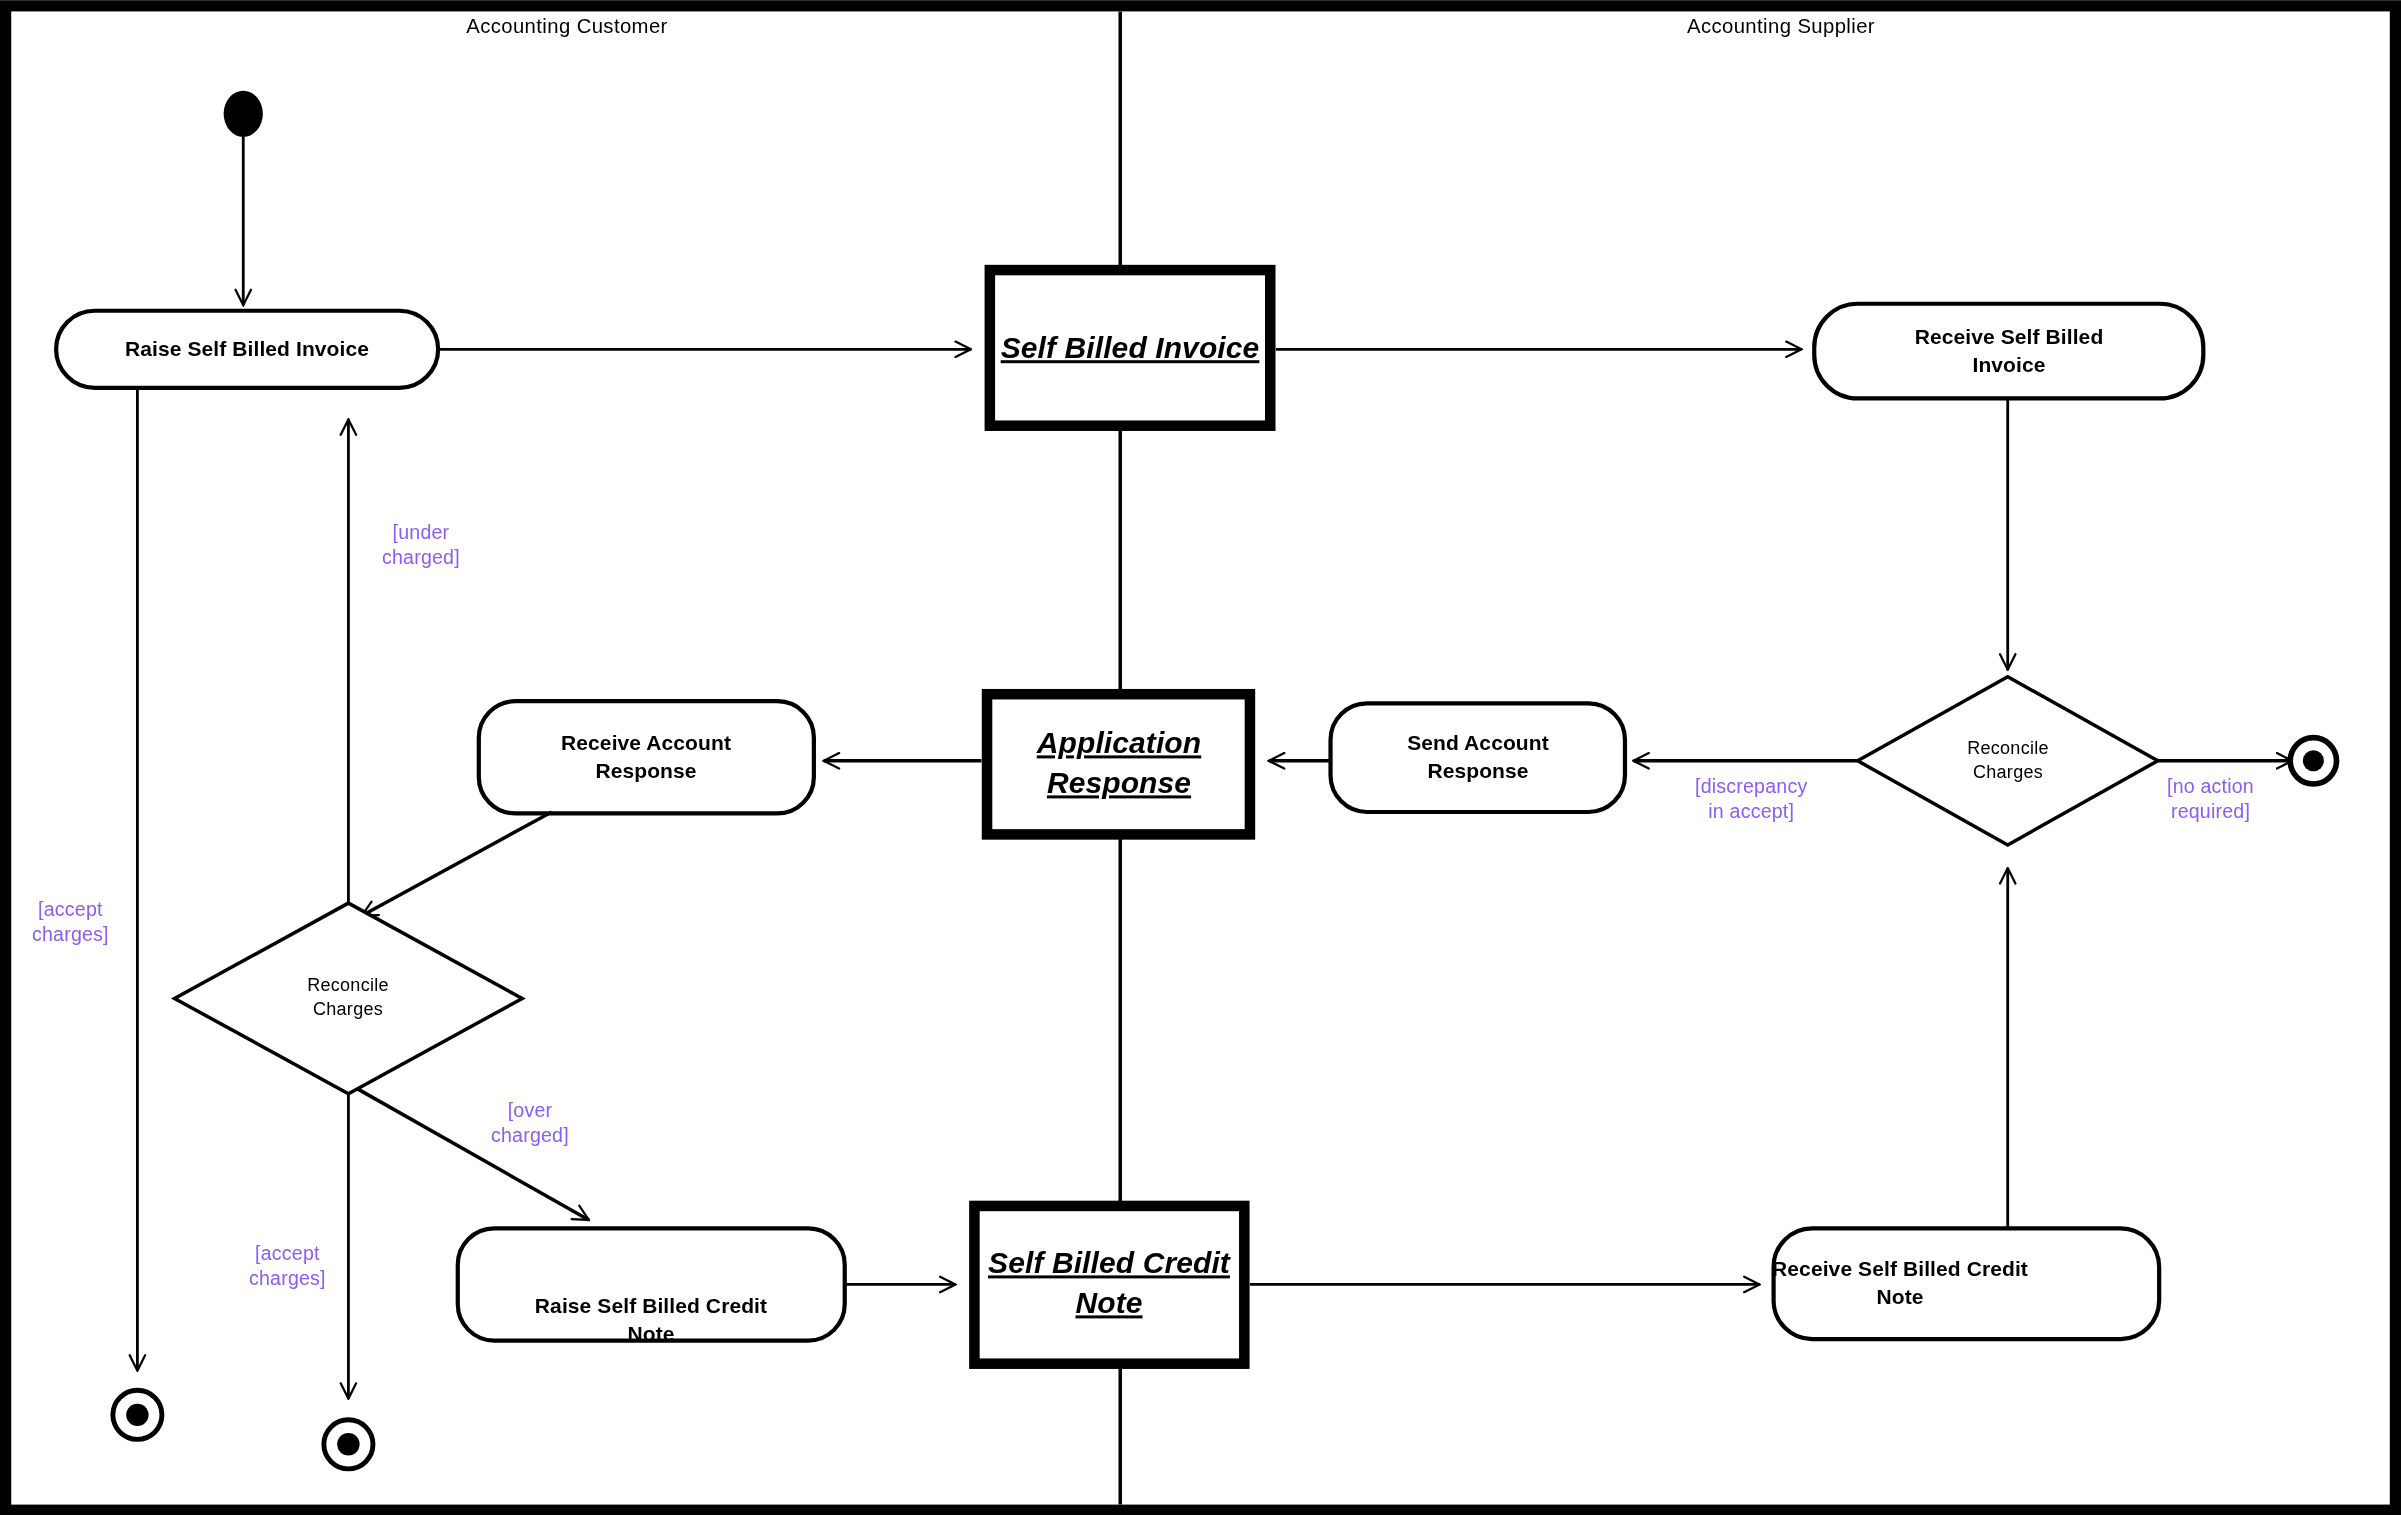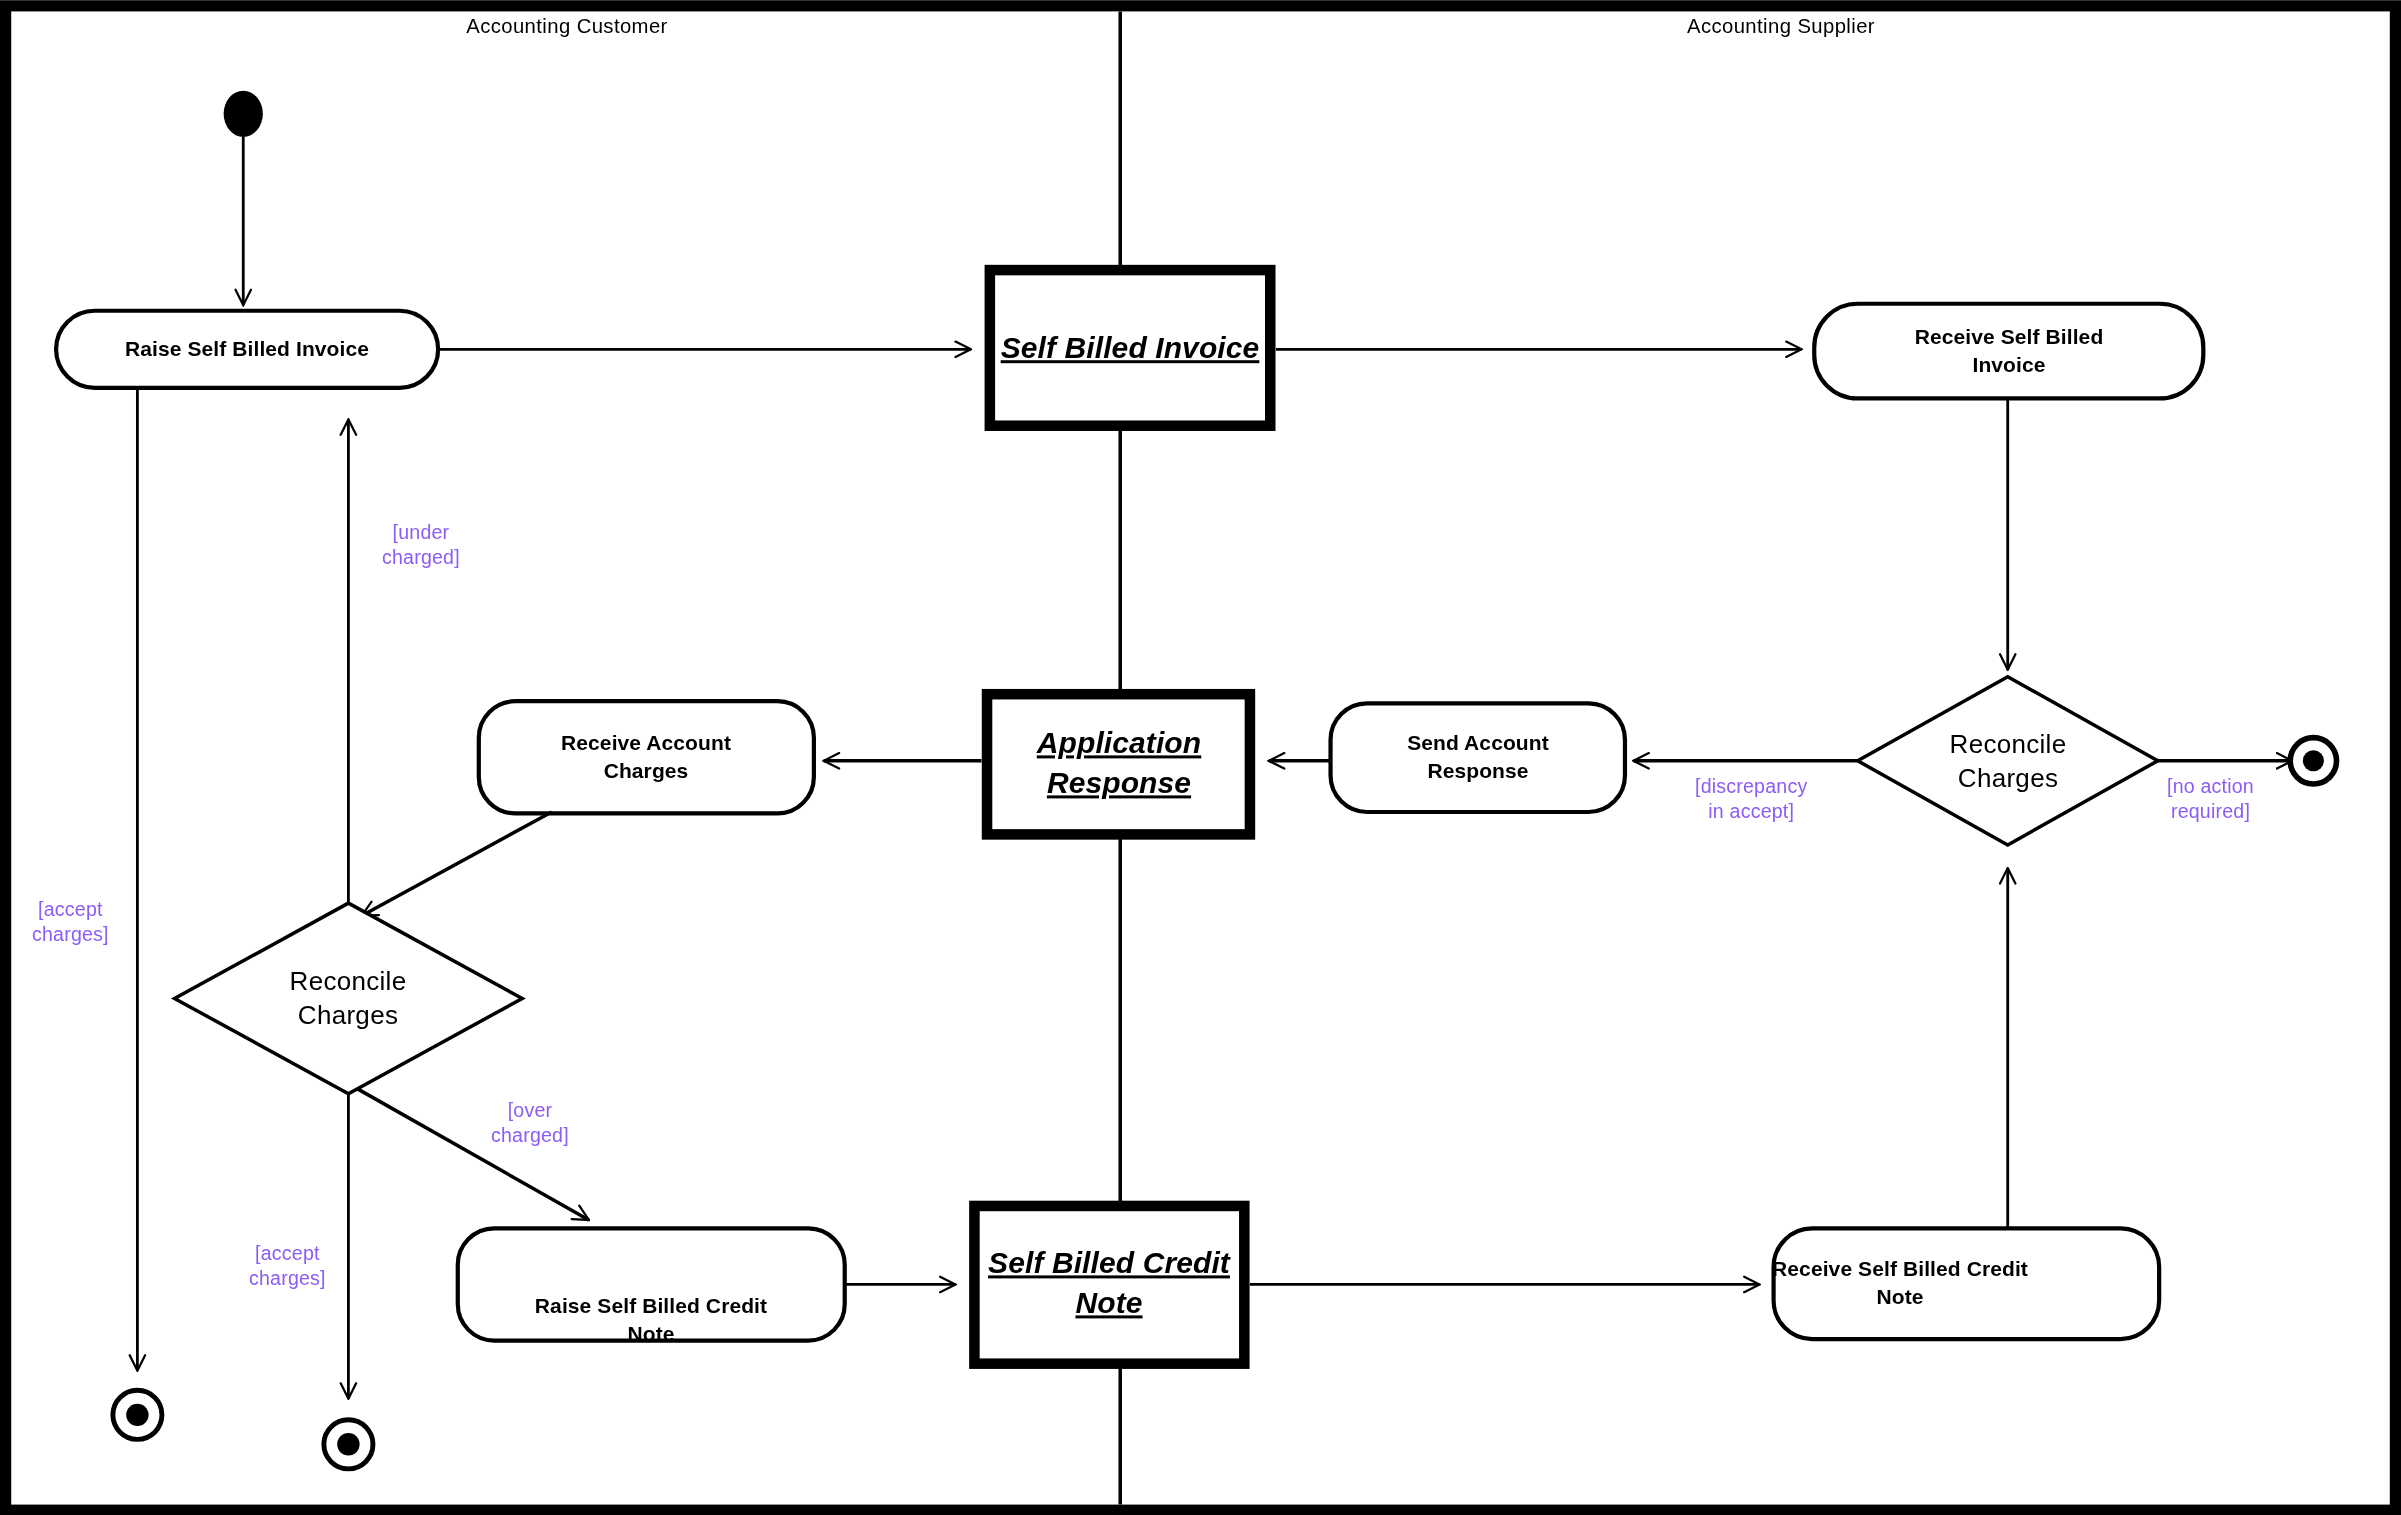--- a/index.html
+++ b/index.html
@@ -46,21 +46,21 @@
     letter-spacing: 0.1px;
   }
   .object-label {
     font-size: 30px;
     font-weight: bold;
     font-style: italic;
     letter-spacing: 0.1px;
     text-decoration: underline;
   }
   .decision-label {
-    font-size: 26px;
+    font-size: 18px;
     font-weight: normal;
     letter-spacing: 0.3px;
   }
   .guard-label {
     position: absolute;
     font-size: 19.6px;
     color: #8b5cf6;
     line-height: 1.3;
     white-space: pre-line;
     letter-spacing: 0.2px;
@@ -158,21 +158,21 @@
   <div class="node-label decision-label" style="left:2008px; top:761px;">Reconcile
 Charges</div>
 
   <div class="node-label action-label" style="left:1478px; top:757px;">Send Account
 Response</div>
 
   <div class="node-label object-label" style="left:1119px; top:763px;">Application
 Response</div>
 
   <div class="node-label action-label" style="left:646px; top:757px;">Receive Account
-Charges</div>
+Response</div>
 
   <div class="node-label decision-label" style="left:348px; top:998px;">Reconcile
 Charges</div>
 
   <div class="node-label action-label" style="left:651px; top:1284px;margin-top:36px;">Raise Self Billed Credit
 Note</div>
 
   <div class="node-label object-label" style="left:1109px; top:1283px;">Self Billed Credit
 Note</div>
 

